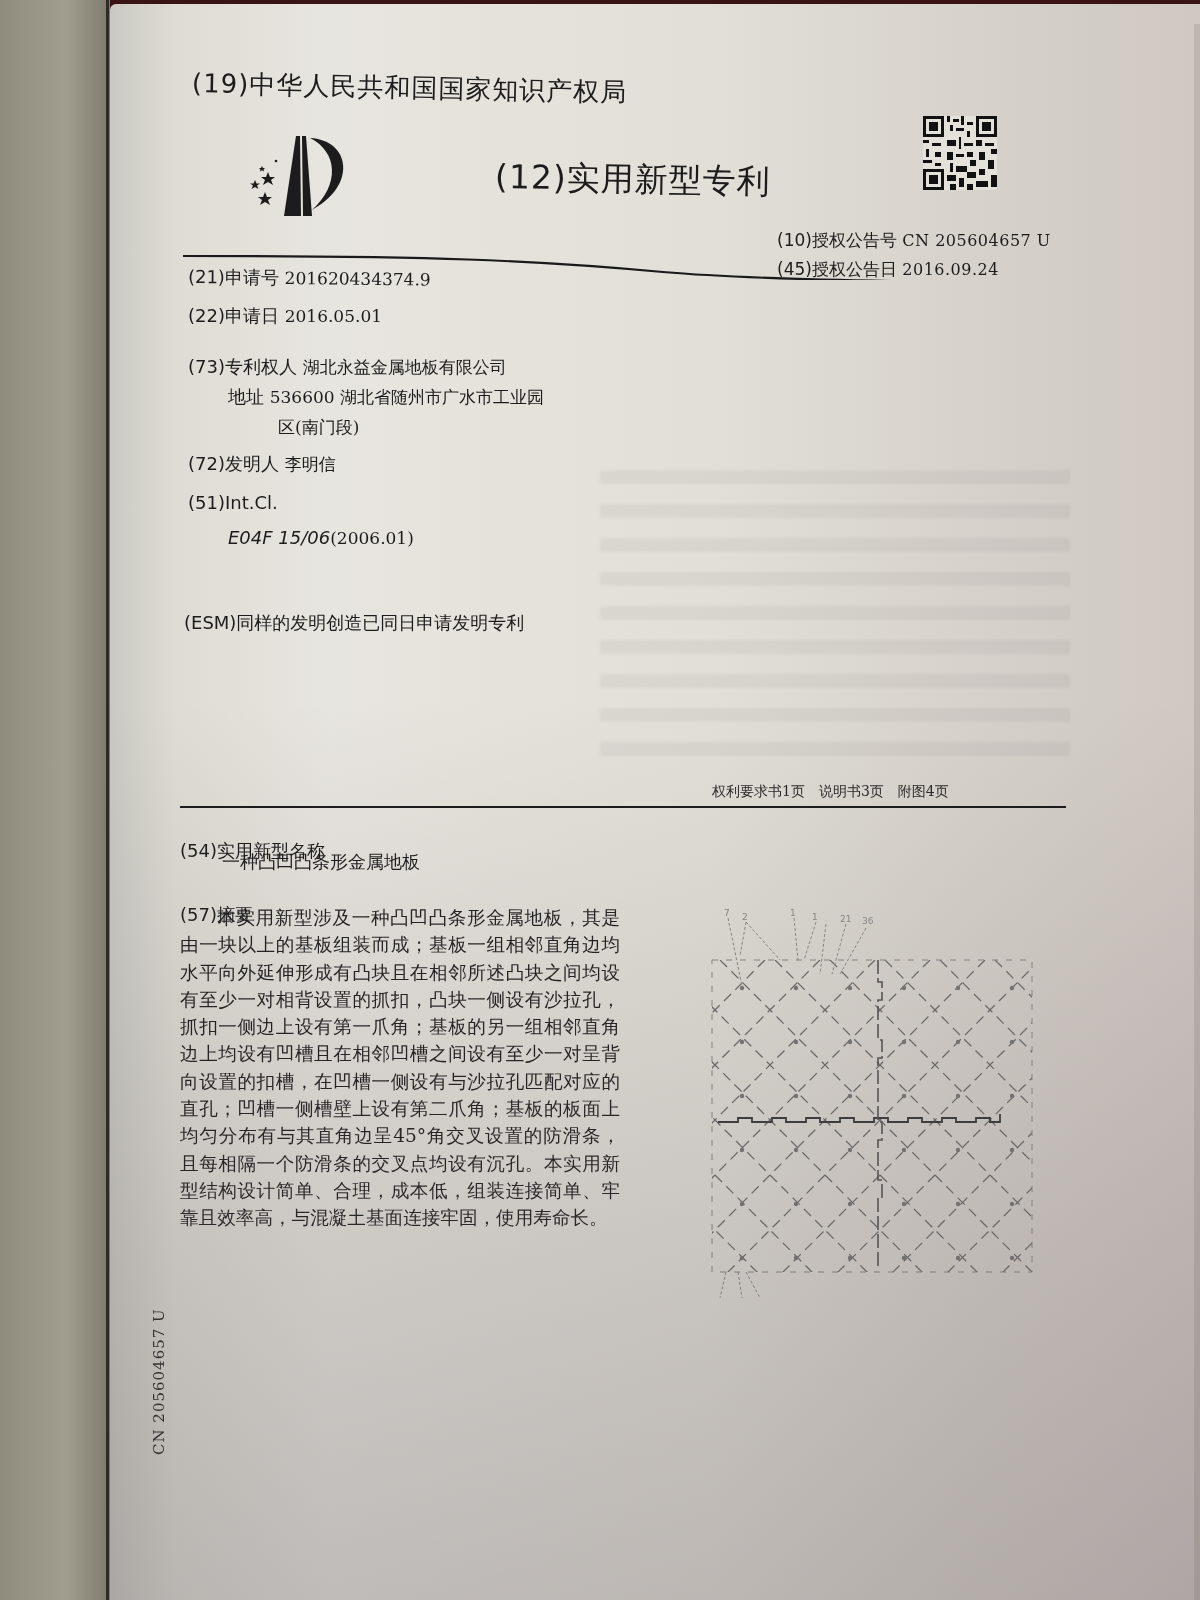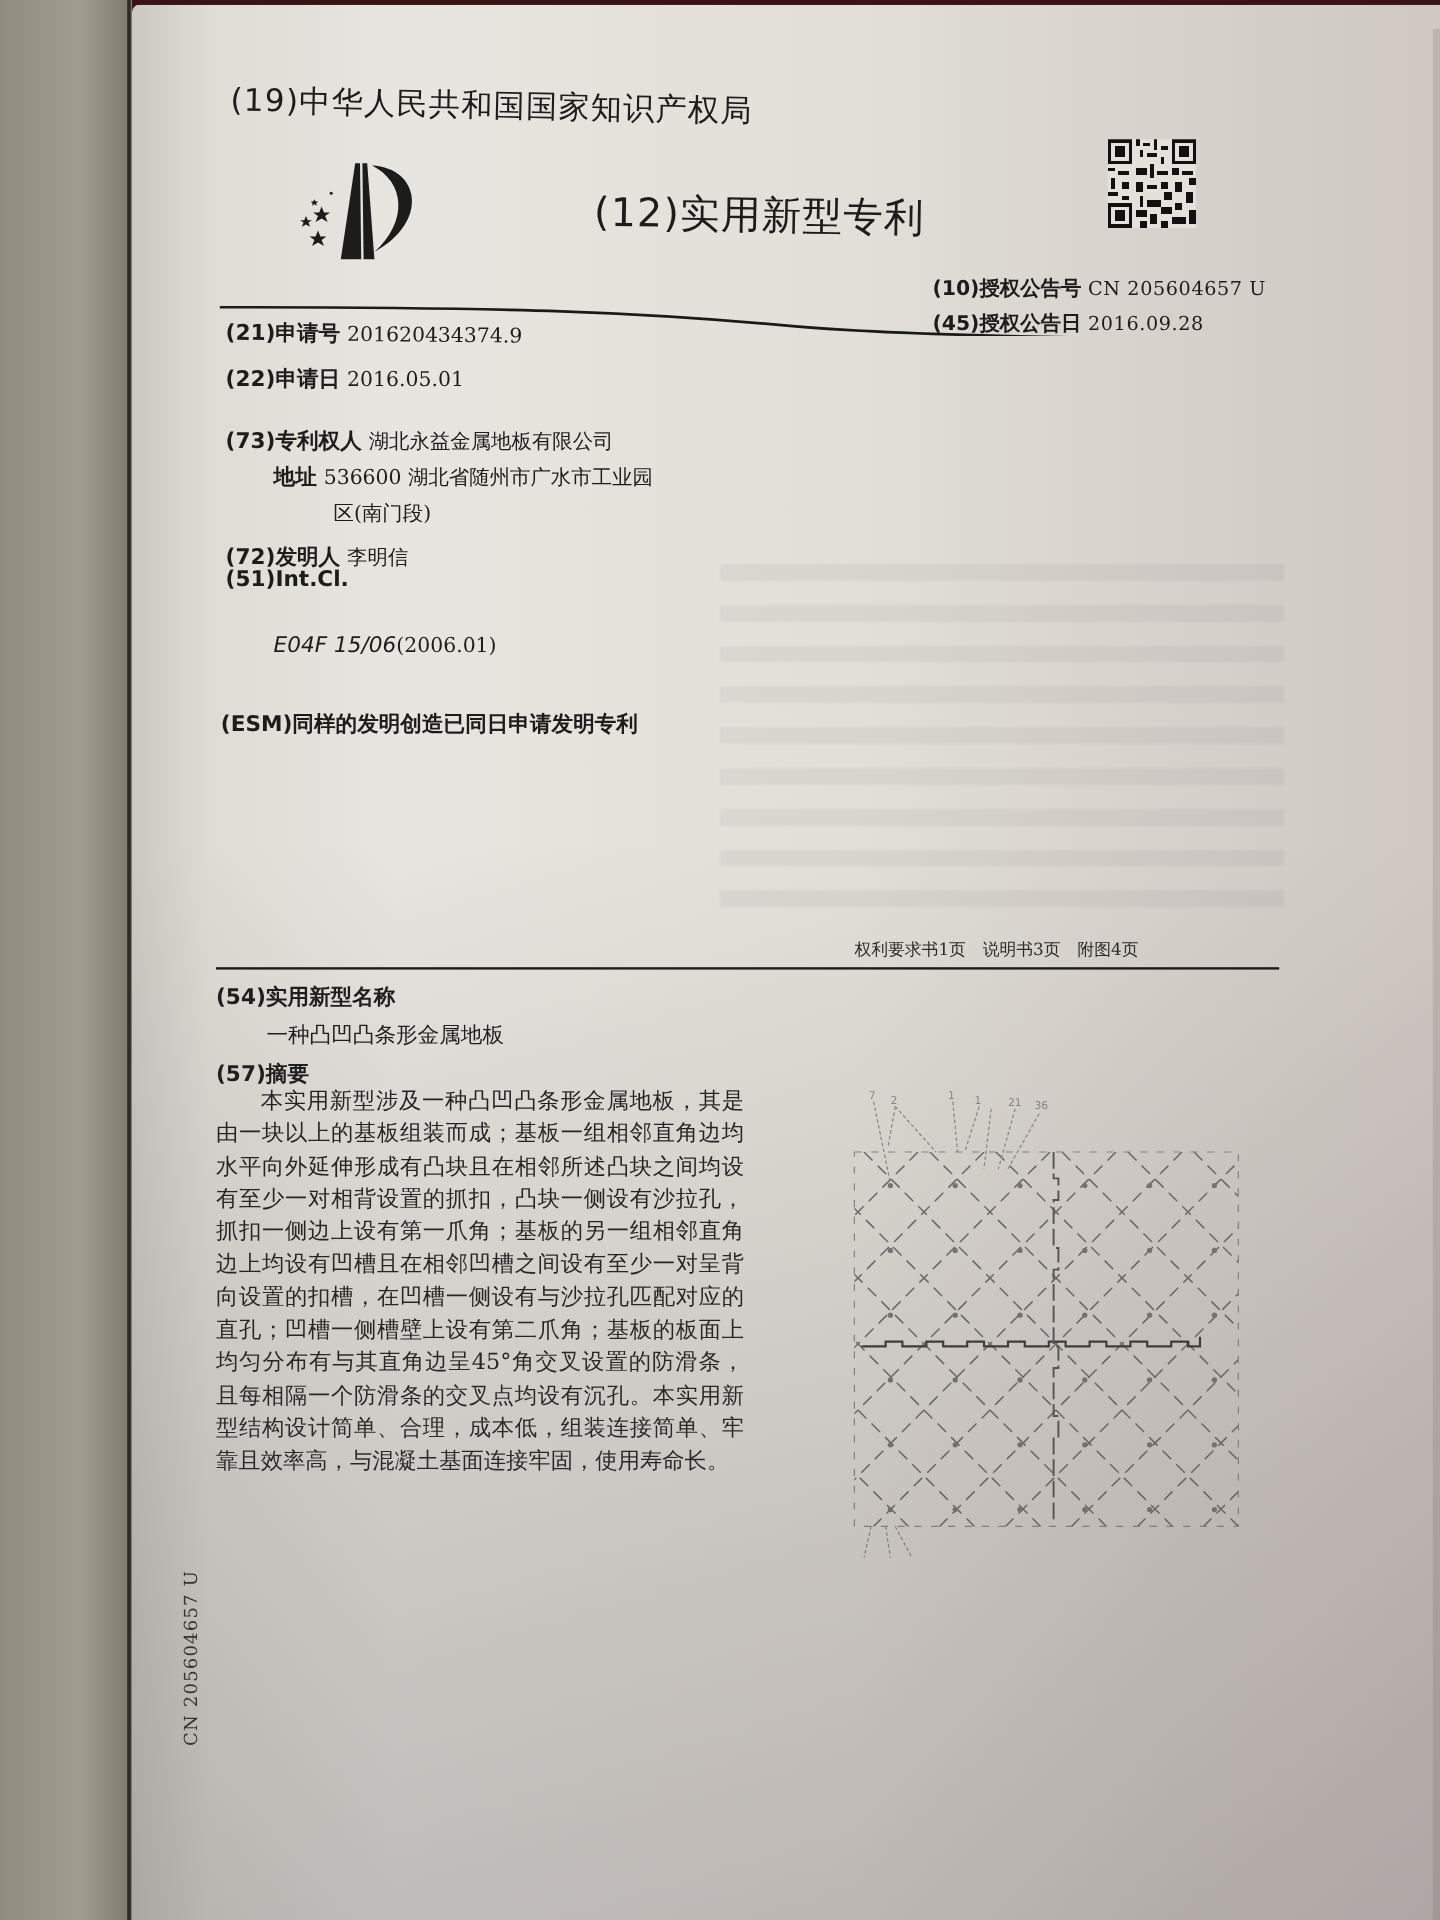--- a/index.html
+++ b/index.html
@@ -86,25 +86,25 @@
       width: 880px; height: 26px;
     }
 
     .field { font-size: 18px; }
     .f21 { left: 188px; top: 265px; transform: rotate(0.6deg); transform-origin: left center; }
     .f22 { left: 188px; top: 304px; }
     .f73 { left: 188px; top: 355px; }
     .faddr { left: 228px; top: 385px; }
     .faddr2 { left: 278px; top: 416px; }
     .f72 { left: 188px; top: 452px; }
-    .f51 { left: 188px; top: 472px; text-align: right; }
+    .f51 { left: 188px; top: 492px; text-align: right; }
     .fipc { left: 228px; top: 527px; }
     .fesm { left: 184px; top: 591px; }
     .italic { font-style: italic; font-family: "DejaVu Sans", sans-serif; }
-    .label-strong { font-weight: bold; }
+    .label-strong { font-weight: normal; margin-top: 20px; }
     .val { font-family: "DejaVu Serif", serif; font-size: 17px; }
 
     .pages { left: 712px; top: 783px; font-size: 14px; font-family: "DejaVu Serif", serif; color: #2a2a2a; }
     .rule2 {
       position: absolute;
       left: 180px; top: 806px;
       width: 886px; height: 2px;
       background: #1a1a1a;
     }
 
@@ -229,21 +229,21 @@
       <rect x="15" y="23" width="2" height="2"></rect>
   </g>
 </svg>
 
 <div class="txt pubno">
   <span class="label-strong">(10)授权公告号</span>
   <span class="mono">CN 205604657 U</span>
 </div>
 <div class="txt pubdate">
   <span class="label-strong">(45)授权公告日</span>
-  <span class="mono">2016.09.28</span>
+  <span class="mono">2016.09.24</span>
 </div>
 
 <svg class="rule1" viewBox="0 0 880 26" preserveAspectRatio="none">
   <path d="M0,2 C250,2 350,6 480,18 C560,25 700,28 880,29" stroke="#1a1a1a" stroke-width="2.2" fill="none"></path>
 </svg>
 
 <div class="txt field f21">
   <span class="label-strong">(21)申请号</span>
   <span class="val">201620434374.9</span>
 </div>

